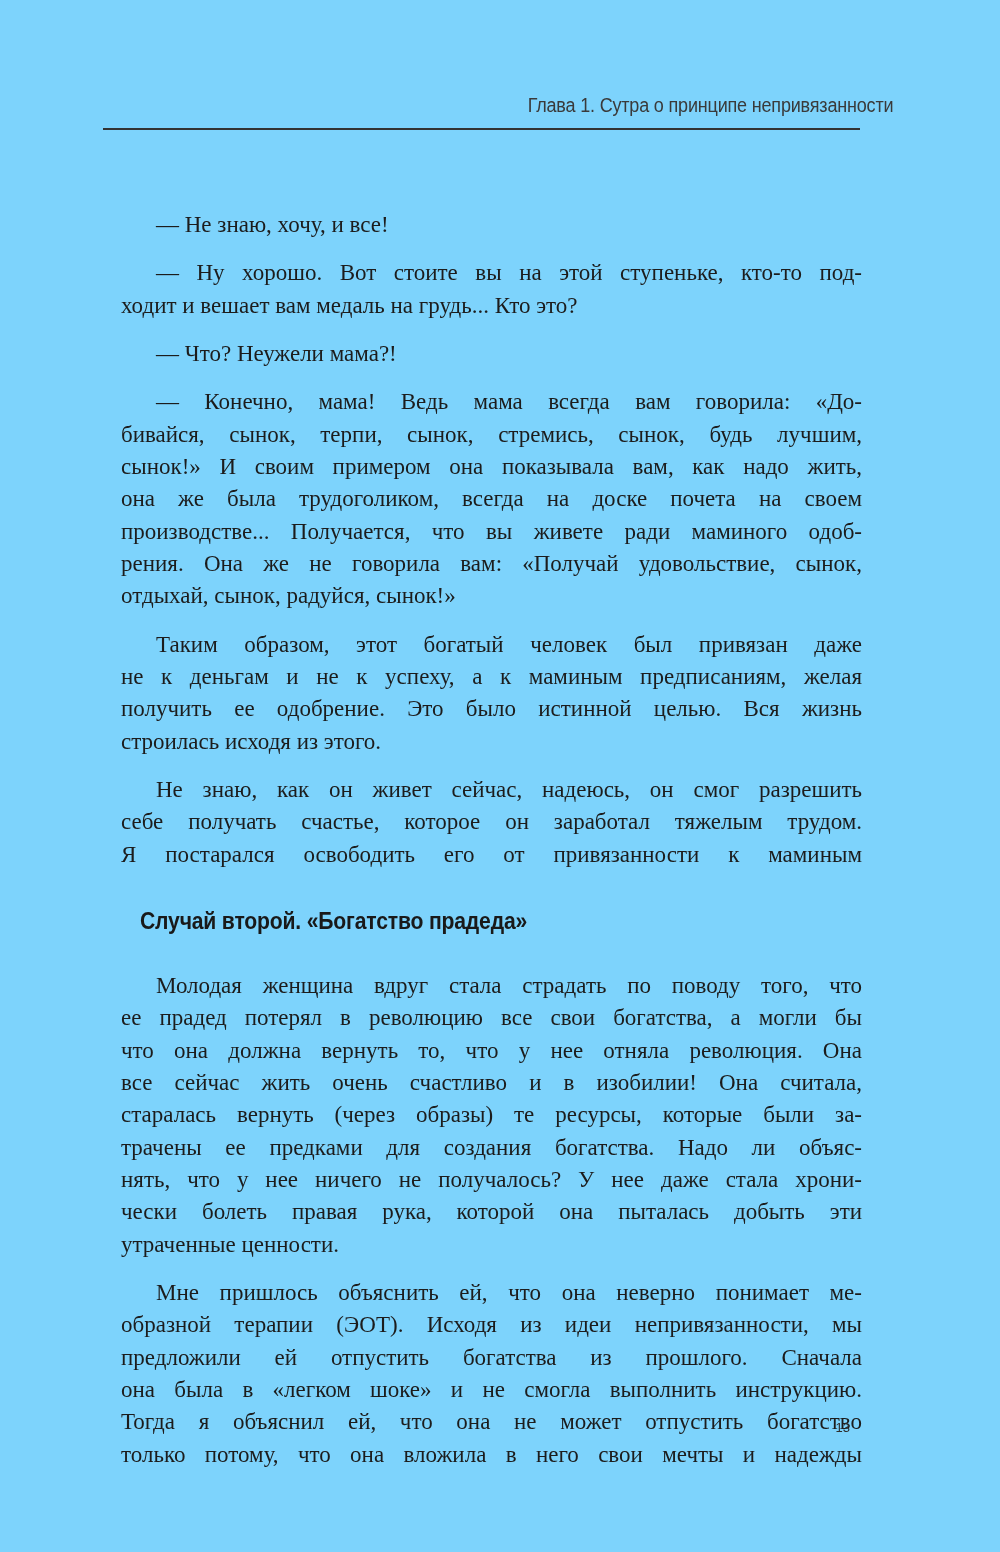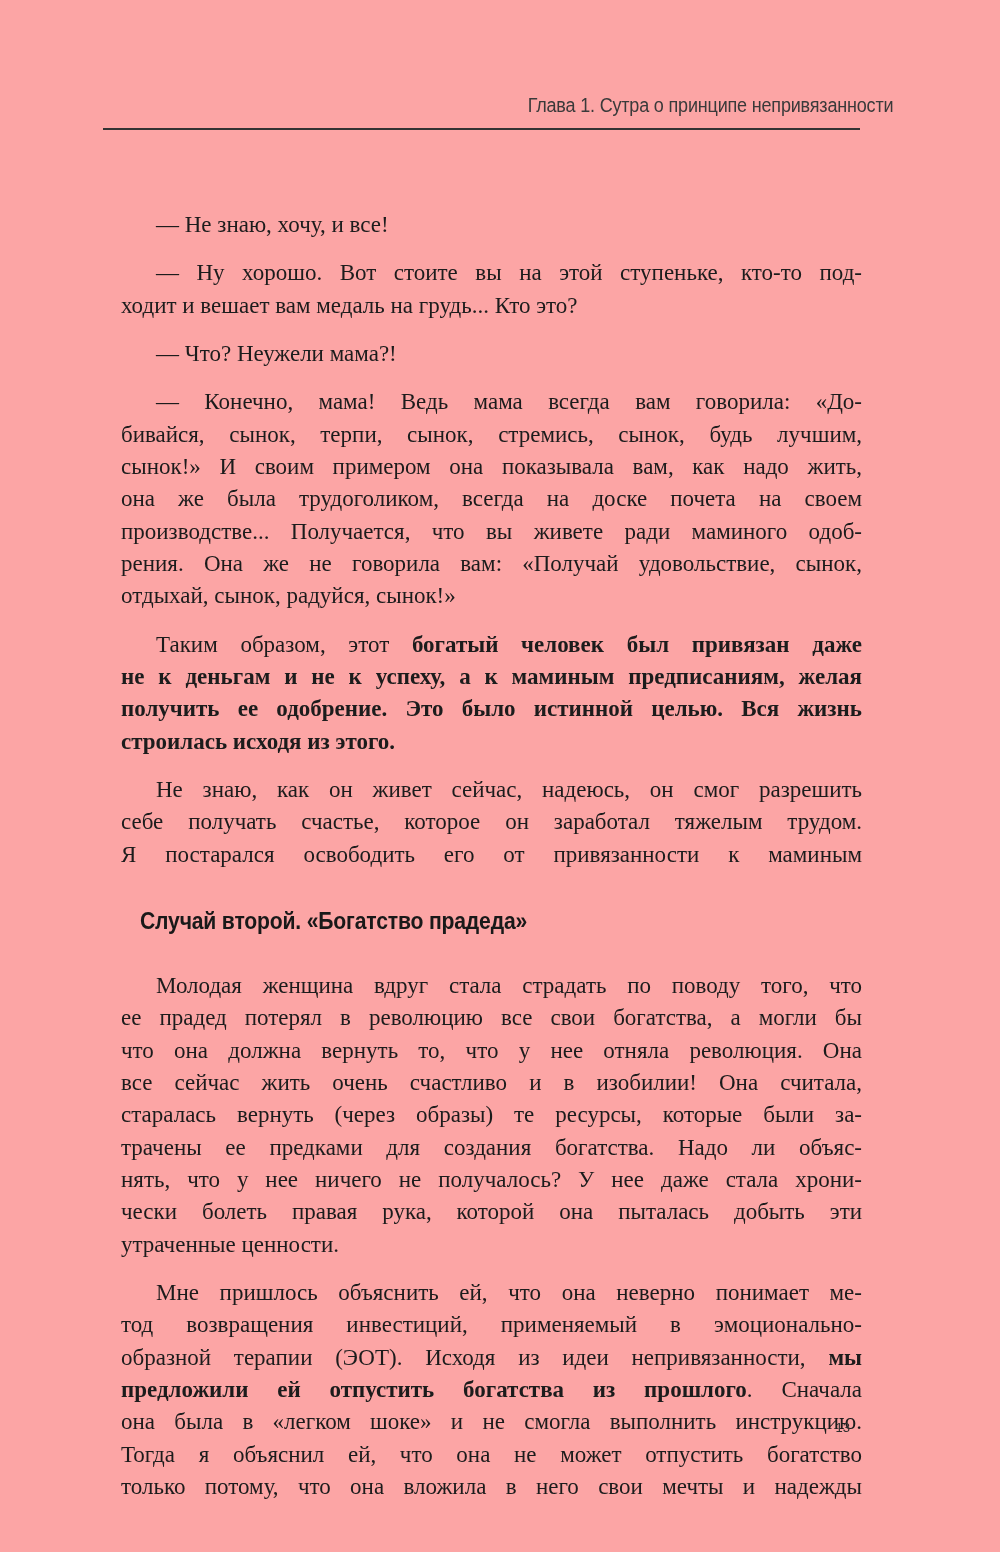--- a/index.html
+++ b/index.html
@@ -4,21 +4,21 @@
 <style>
   html, body {
     margin: 0;
     padding: 0;
     background: #ffffff;
   }
   .page {
     position: relative;
     width: 1000px;
     height: 1552px;
-    background: #fca5a5;
+    background: #7dd3fc;
     overflow: hidden;
     font-family: "Liberation Serif", "DejaVu Serif", serif;
     color: #1c1c1c;
   }
   
   .running-head {
     position: absolute;
     top: 93px;
     right: 107px;
     font-family: "Liberation Sans", "DejaVu Sans", sans-serif;
@@ -61,21 +61,21 @@
   }
   
   .line { white-space: normal; }
   .line.endline {
     text-align-last: left;
   }
   .line.indent {
     text-indent: 35px;
   }
   .bold {
-    font-weight: bold;
+    font-weight: normal;
   }
   
   .section-heading {
     margin-top: 34px;
     margin-bottom: 33px;
     padding-left: 35px;
     font-family: "Liberation Sans", "DejaVu Sans", sans-serif;
     font-weight: bold;
     font-size: 23.5px;
     line-height: 32px;
@@ -147,21 +147,20 @@
         <div class="line"><span>что она должна вернуть то, что у нее отняла революция. Она</span></div>
         <div class="line"><span>все сейчас жить очень счастливо и в изобилии! Она считала,</span></div>
         <div class="line"><span>старалась вернуть (через образы) те ресурсы, которые были за-</span></div>
         <div class="line"><span>трачены ее предками для создания богатства. Надо ли объяс-</span></div>
         <div class="line"><span>нять, что у нее ничего не получалось? У нее даже стала хрони-</span></div>
         <div class="line"><span>чески болеть правая рука, которой она пыталась добыть эти</span></div>
         <div class="line endline"><span>утраченные ценности.</span></div>
       </div>
       <div class="para">
         <div class="line indent"><span>Мне пришлось объяснить ей, что она неверно понимает ме-</span></div>
-        <div class="line"><span>тод возвращения инвестиций, применяемый в эмоционально-</span></div>
         <div class="line"><span>образной терапии (ЭОТ). Исходя из идеи непривязанности, </span><span class="bold">мы</span></div>
         <div class="line"><span class="bold">предложили ей отпустить богатства из прошлого</span><span>. Сначала</span></div>
         <div class="line"><span>она была в «легком шоке» и не смогла выполнить инструкцию.</span></div>
         <div class="line"><span>Тогда я объяснил ей, что она не может отпустить богатство</span></div>
         <div class="line"><span>только потому, что она вложила в него свои мечты и надежды</span></div>
       </div>
     </div>
 
   <div class="folio">13</div>
 

